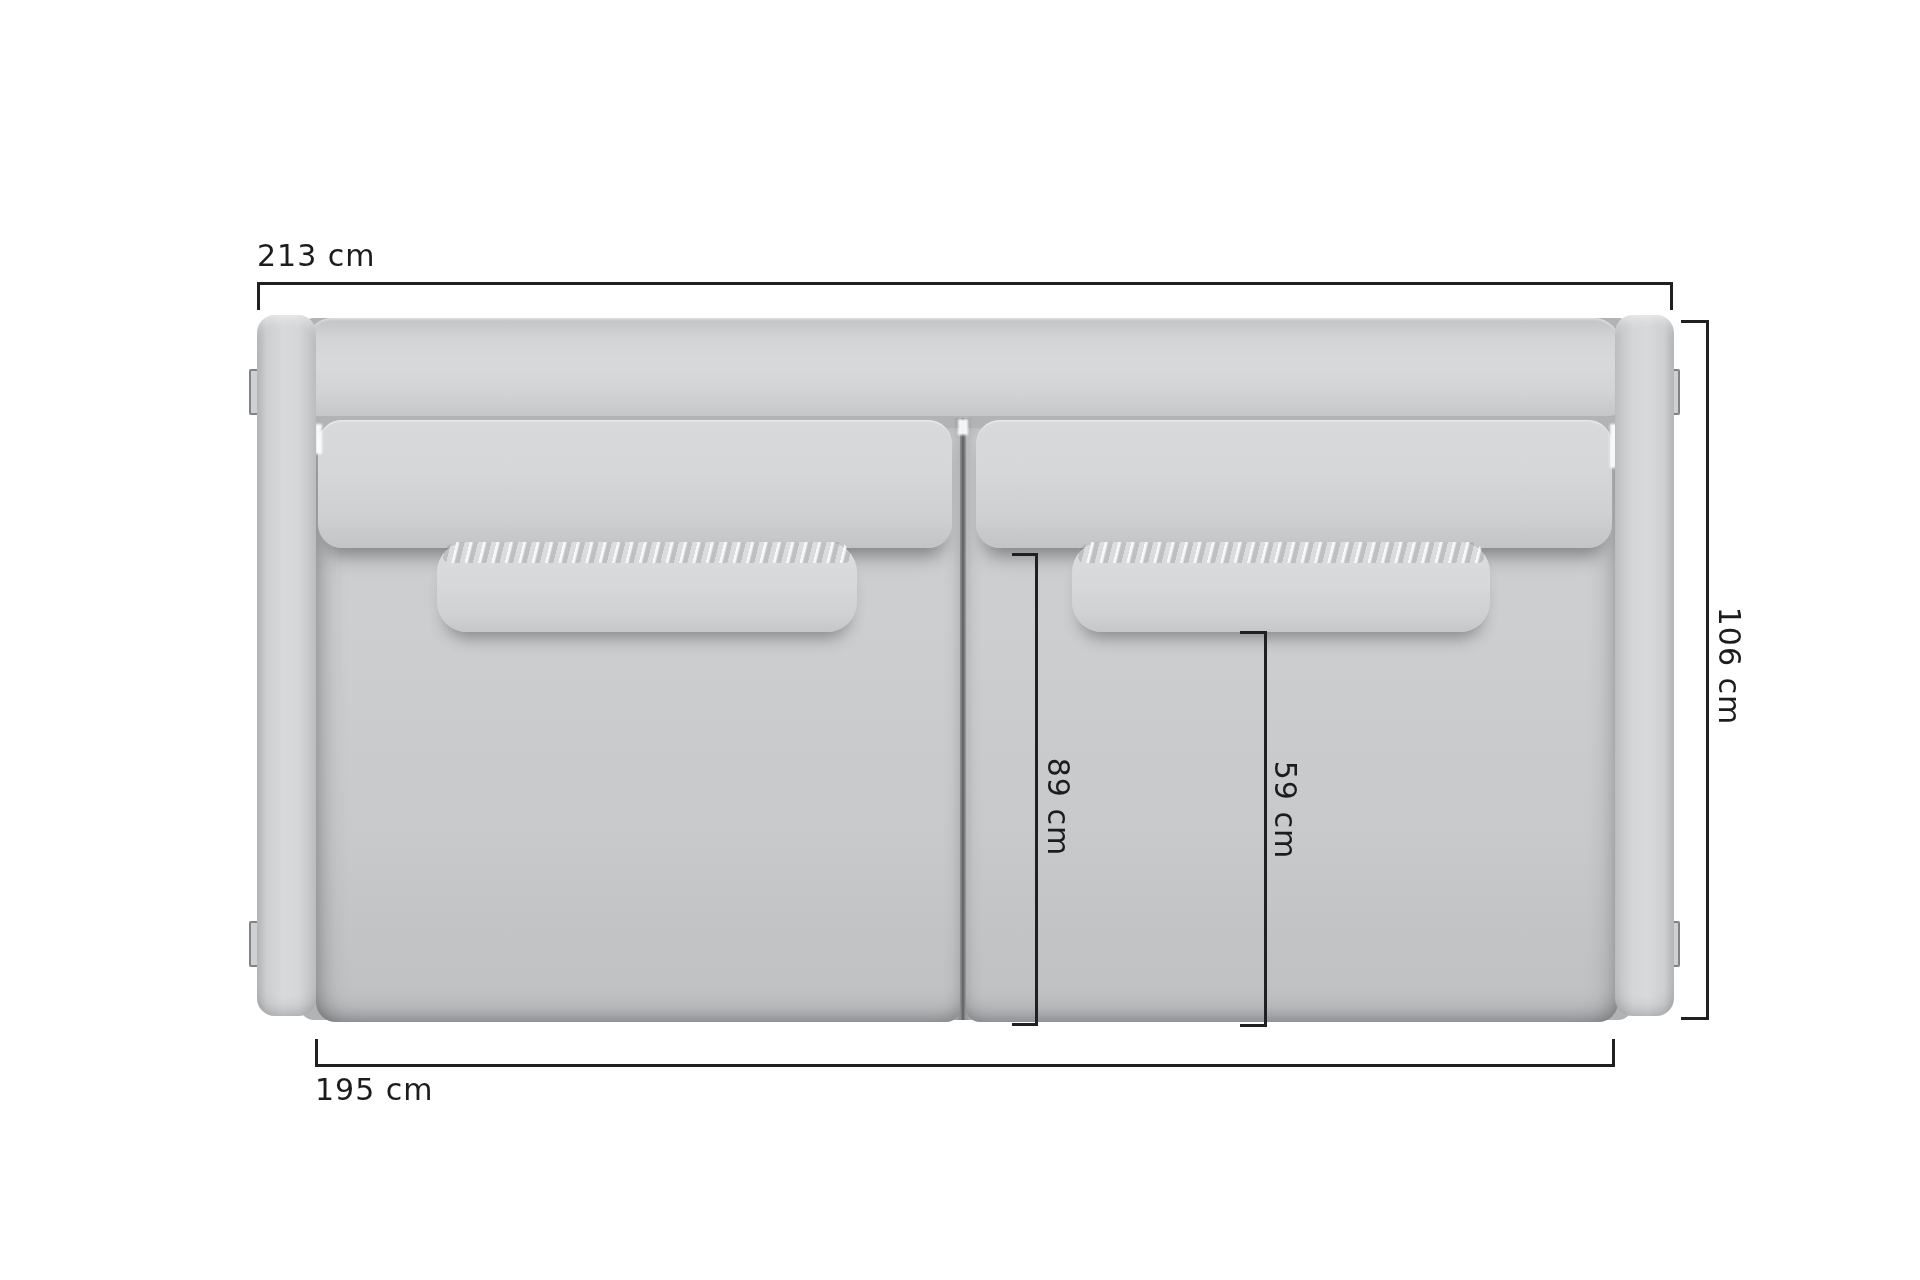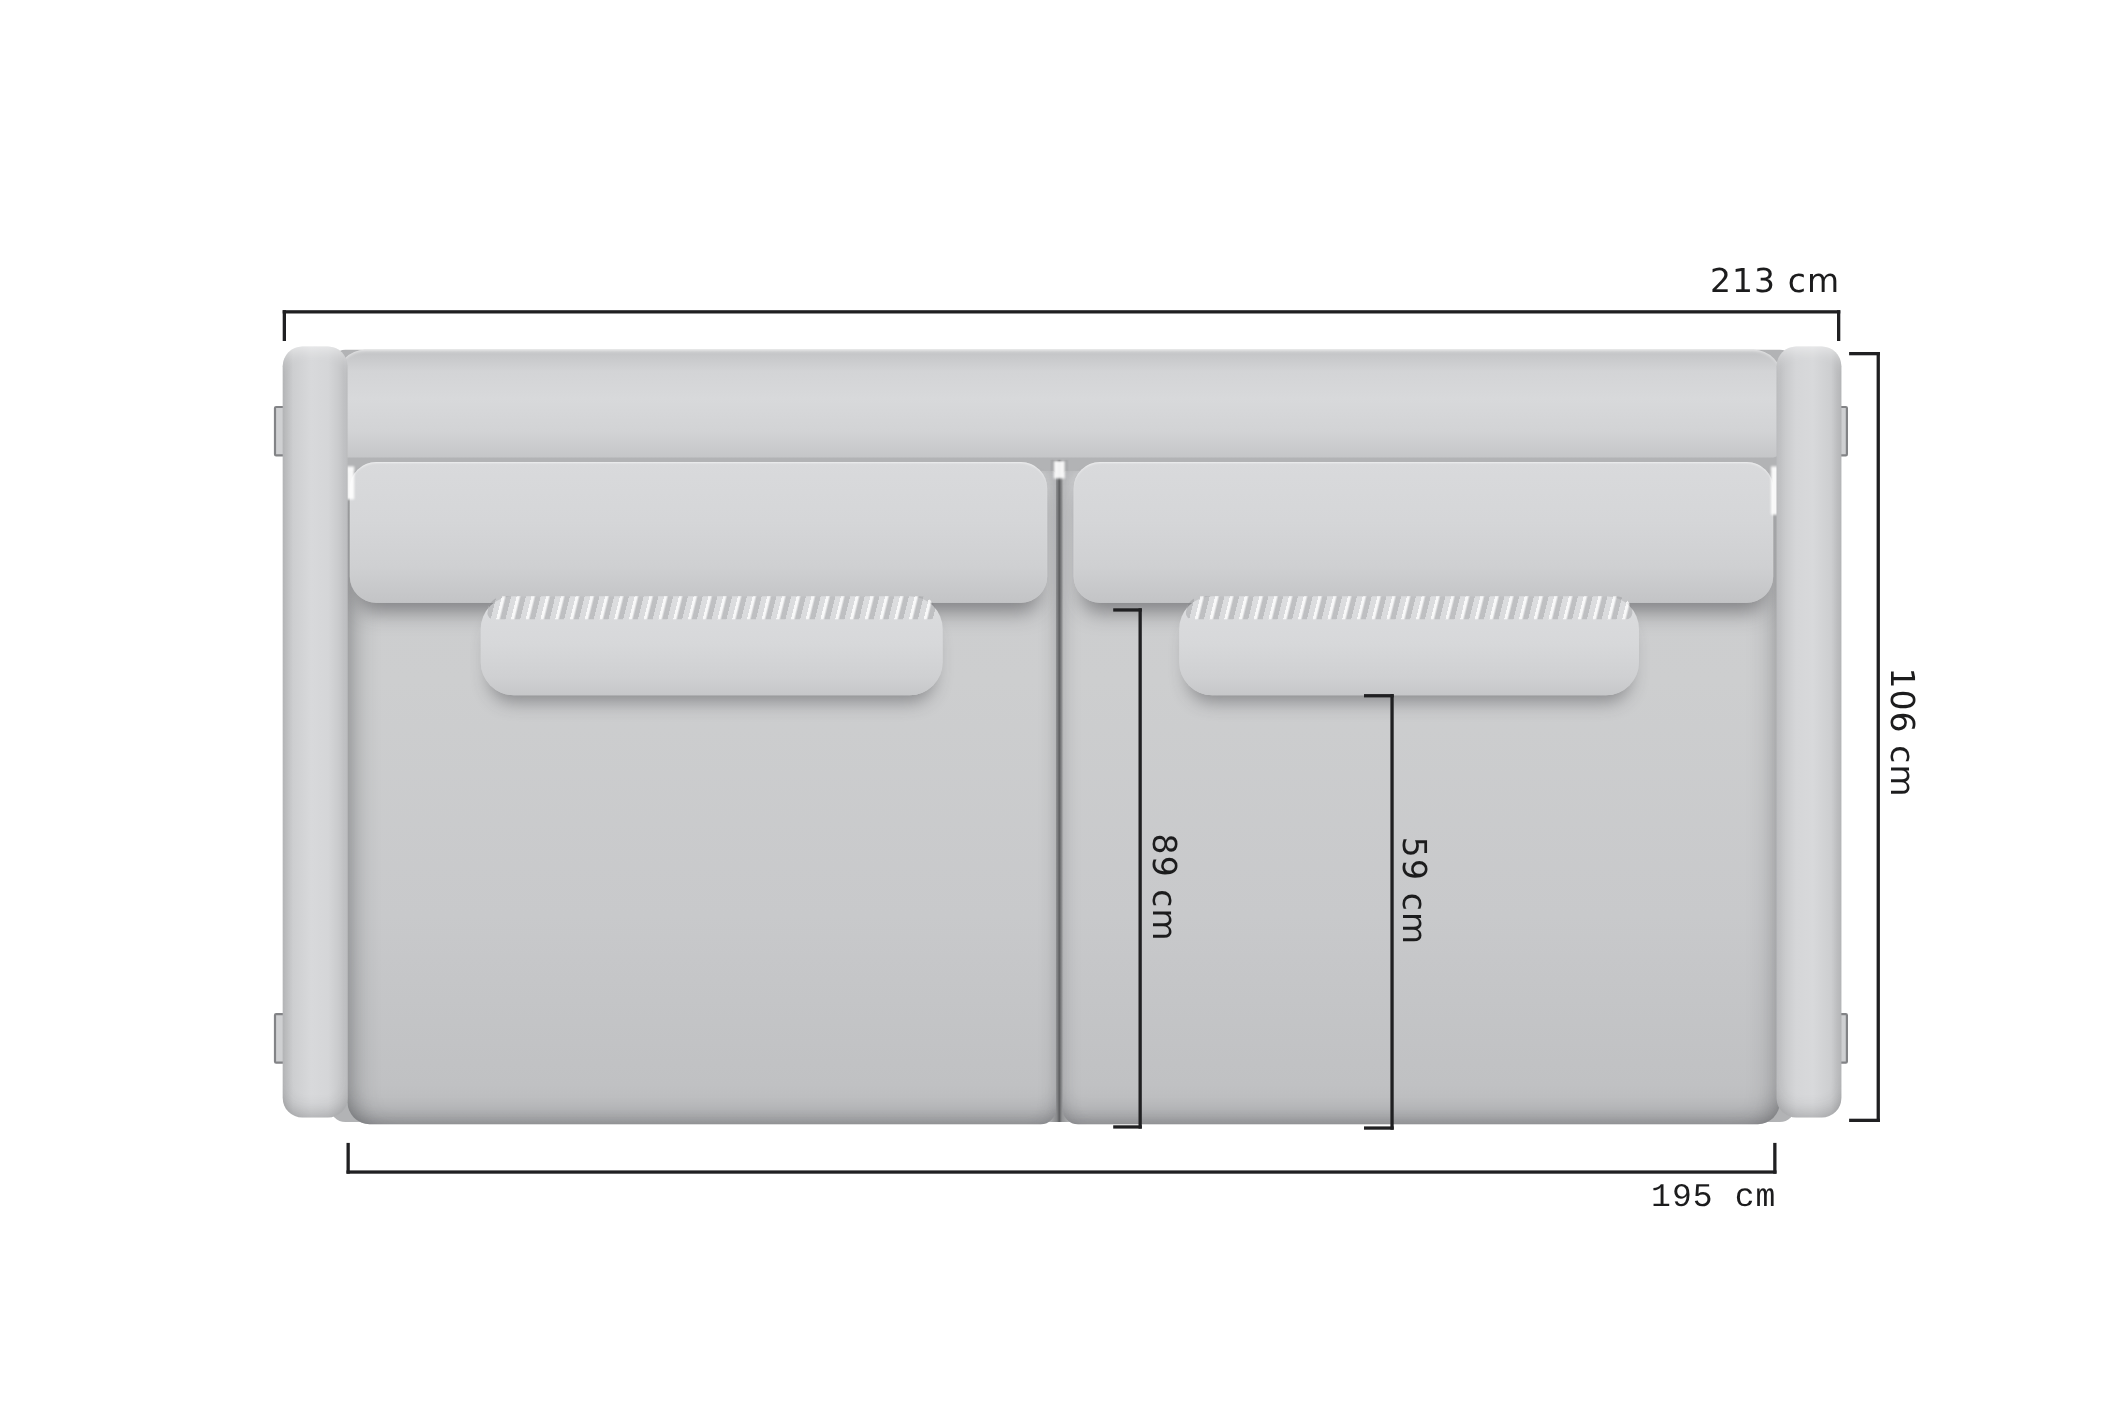--- a/index.html
+++ b/index.html
@@ -81,21 +81,21 @@
   .wrinkles{
     left:6px;right:6px;top:0;height:21px;border-radius:26px 26px 10px 10px;opacity:.85;
     background:repeating-linear-gradient(104deg,rgba(255,255,255,.95) 0 2px,rgba(132,133,136,.38) 4px 8px,rgba(255,255,255,0) 8px 13px);
   }
 
   
   .dl{background:#202022;z-index:40;}
   .dim-label{
     z-index:41;color:#1c1c1d;font-size:30px;letter-spacing:1px;white-space:nowrap;
   }
-  .dim-label.h{text-align:right;}
+  .dim-label.h{text-align:left;}
   .dim-label.v{transform:translate(-50%,-50%) rotate(90deg);}
 </style>
 </head>
 <body>
 
 <div class="stage">
 
   <div style="position:absolute;left:0;top:0;width:100%;height:100%;">
     <div class="leg l1"></div>
     <div class="leg l2"></div>
@@ -139,21 +139,21 @@
     <div class="dl" style="left:1706px;top:320px;width:3px;height:700px;"></div>
     <div class="dl" style="left:1681px;top:320px;width:28px;height:3px;"></div>
     <div class="dl" style="left:1681px;top:1017px;width:28px;height:3px;"></div>
     <div class="dim-label v" style="left:1729px;top:666px;">106 cm</div>
   </div>
 
   <div style="position:absolute;left:0;top:0;">
     <div class="dl" style="left:315px;top:1064px;width:1300px;height:3px;"></div>
     <div class="dl" style="left:315px;top:1039px;width:3px;height:28px;"></div>
     <div class="dl" style="left:1612px;top:1039px;width:3px;height:28px;"></div>
-    <div class="dim-label h" style="left:315px;top:1072px;width:1300px;font-family:Liberation Mono, monospace;">195 cm</div>
+    <div class="dim-label h" style="left:315px;top:1072px;width:1300px;">195 cm</div>
   </div>
 
   <div style="position:absolute;left:0;top:0;">
     <div class="dl" style="left:1035px;top:553px;width:3px;height:473px;"></div>
     <div class="dl" style="left:1012px;top:553px;width:26px;height:3px;"></div>
     <div class="dl" style="left:1012px;top:1023px;width:26px;height:3px;"></div>
     <div class="dim-label v" style="left:1058px;top:807px;">89 cm</div>
   </div>
 
   <div style="position:absolute;left:0;top:0;">

